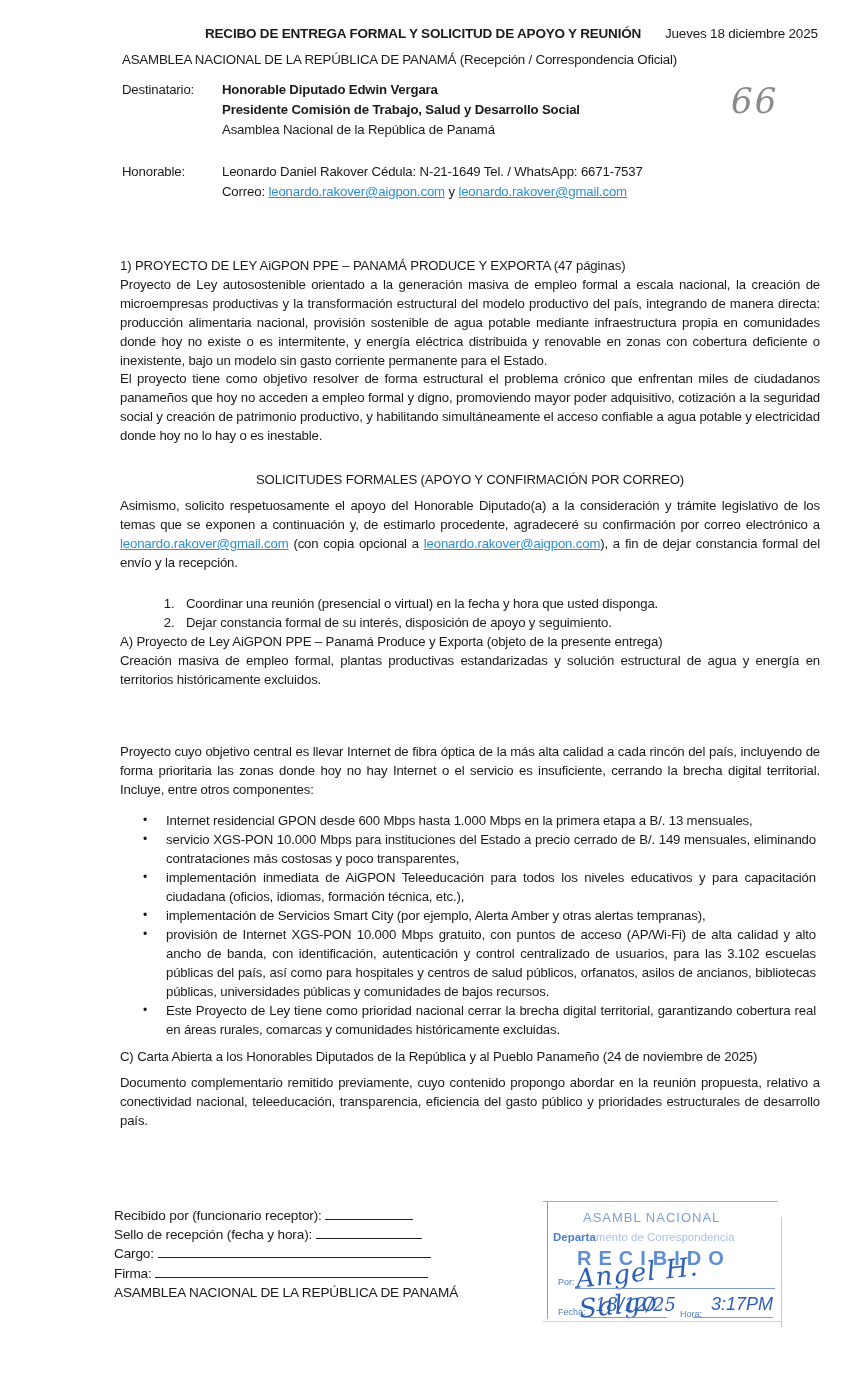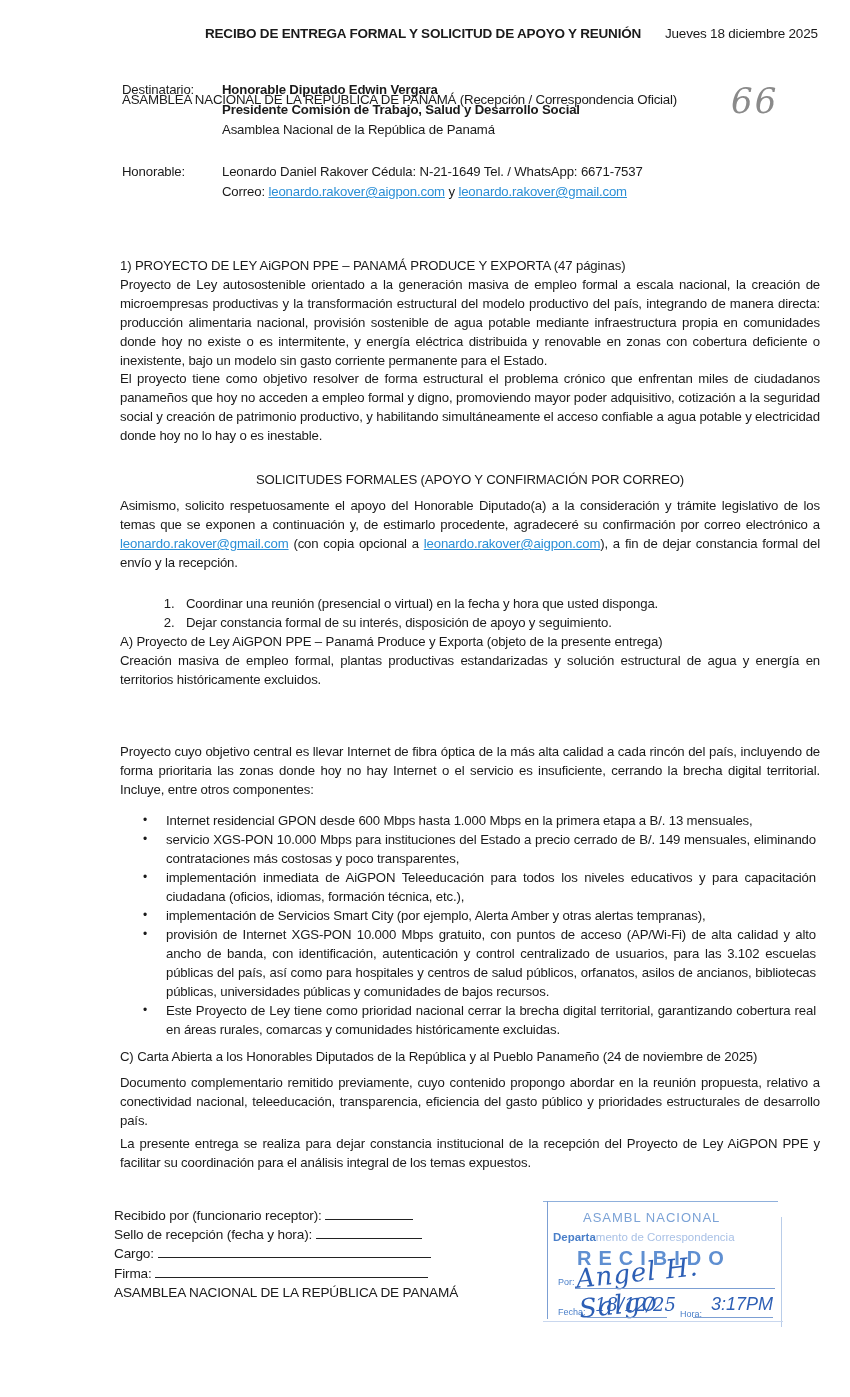--- a/index.html
+++ b/index.html
@@ -3,21 +3,21 @@
 <meta charset="utf-8">
 <style>
   html, body { margin: 0; padding: 0; background: #ffffff; }
   body { width: 850px; height: 1397px; position: relative; overflow: hidden;
          font-family: "Liberation Sans", sans-serif; color: #1a1a1a; }
   .page { position: absolute; left: 17px; top: 0; width: 850px; height: 1397px; }
   .abs { position: absolute; }
   .fs { font-size: 13.2px; line-height: 19px; letter-spacing: -0.15px; }
   .title { left: 188px; top: 26px; font-weight: bold; font-size: 13.5px; letter-spacing: -0.2px; }
   .date { left: 648px; top: 26px; font-size: 13.5px; letter-spacing: -0.2px; }
-  .org { left: 105px; top: 52px; font-size: 13.3px; letter-spacing: -0.2px; margin-top: 40px; }
+  .org { left: 105px; top: 52px; font-size: 13.3px; letter-spacing: -0.2px; }
   .lbl { left: 105px; }
   .val { left: 205px; }
   .b { font-weight: bold; }
   .handnum { left: 714px; top: 80px; font-family: "DejaVu Serif", serif; font-size: 34px;
              color: #8a8a8a; font-style: italic; font-weight: 300; letter-spacing: 2px; transform: scaleY(1.05); }
   .link { color: #2b8fd6; text-decoration: underline; }
   .para { left: 103px; width: 700px; text-align: justify; }
   .center { left: 103px; width: 700px; text-align: center; }
   ol.req { position: absolute; left: 135px; top: 588px; margin: 6px; padding: 0 0 0 20px; width: 680px; }
   ol.req li { padding-left: 8px; }
@@ -90,21 +90,20 @@
     <li><span class="bul">•</span><span>servicio XGS-PON 10.000 Mbps para instituciones del Estado a precio cerrado de B/. 149 mensuales, eliminando contrataciones más costosas y poco transparentes,</span></li>
     <li><span class="bul">•</span><span>implementación inmediata de AiGPON Teleeducación para todos los niveles educativos y para capacitación ciudadana (oficios, idiomas, formación técnica, etc.),</span></li>
     <li><span class="bul">•</span><span>implementación de Servicios Smart City (por ejemplo, Alerta Amber y otras alertas tempranas),</span></li>
     <li><span class="bul">•</span><span>provisión de Internet XGS-PON 10.000 Mbps gratuito, con puntos de acceso (AP/Wi-Fi) de alta calidad y alto ancho de banda, con identificación, autenticación y control centralizado de usuarios, para las 3.102 escuelas públicas del país, así como para hospitales y centros de salud públicos, orfanatos, asilos de ancianos, bibliotecas públicas, universidades públicas y comunidades de bajos recursos.</span></li>
     <li><span class="bul">•</span><span>Este Proyecto de Ley tiene como prioridad nacional cerrar la brecha digital territorial, garantizando cobertura real en áreas rurales, comarcas y comunidades históricamente excluidas.</span></li>
   </ul>
 
   <div class="abs para fs" style="top:1047px;">C) Carta Abierta a los Honorables Diputados de la República y al Pueblo Panameño  (24 de noviembre de 2025)</div>
   <div class="abs para fs" style="top:1073px;">Documento complementario remitido previamente, cuyo contenido propongo abordar en la reunión propuesta, relativo a conectividad nacional, teleeducación, transparencia, eficiencia del gasto público y prioridades estructurales de desarrollo país.</div>
 
-  <div class="abs para fs" style="top:1134px;">La presente entrega se realiza para dejar constancia institucional de la recepción del Proyecto de Ley AiGPON PPE y facilitar su coordinación para el análisis integral de los temas expuestos.</div>
 
   <div class="abs sig">
     <div><span>Recibido por (funcionario receptor): </span><span class="line" style="width:88px;"></span></div>
     <div><span>Sello de recepción (fecha y hora): </span><span class="line" style="width:106px;"></span></div>
     <div><span>Cargo: </span><span class="line" style="width:273px;"></span></div>
     <div><span>Firma: </span><span class="line" style="width:273px;"></span></div>
     <div>ASAMBLEA NACIONAL DE LA REPÚBLICA DE PANAMÁ</div>
   </div>
 
   <div class="abs stamp">

